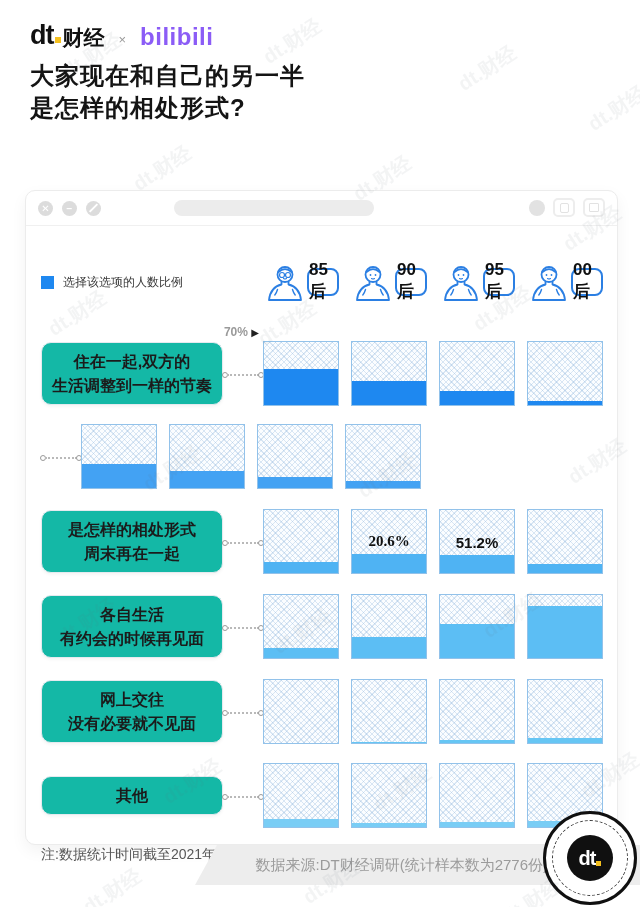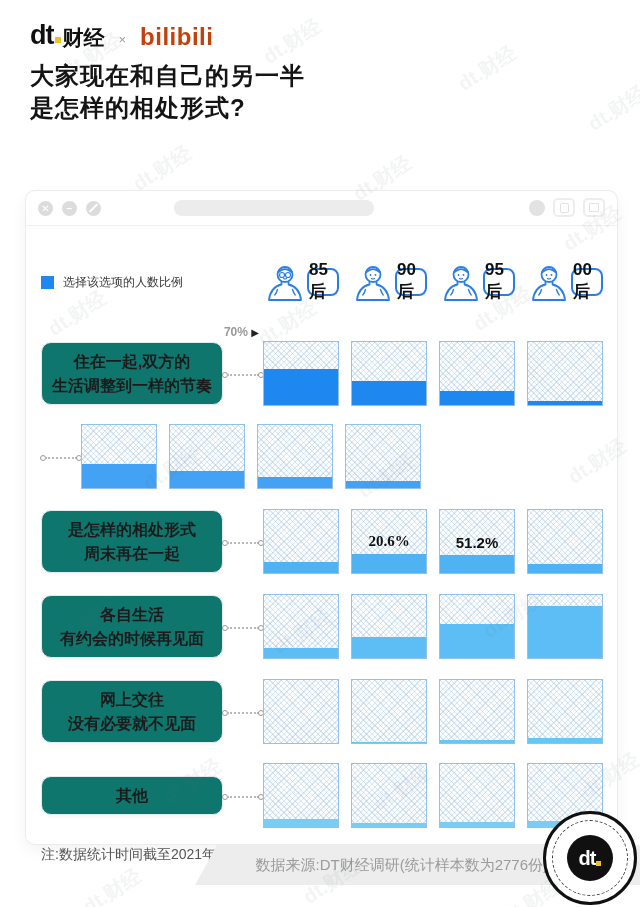--- a/index.html
+++ b/index.html
@@ -6,21 +6,21 @@
   body{
     width:640px;height:907px;position:relative;overflow:hidden;background:#fff;
     font-family:"Liberation Sans","DejaVu Sans",sans-serif;color:#141414;
   }
   
   .brand-row{position:absolute;left:30px;top:22px;display:flex;align-items:flex-end;}
   .dt-mark{font-size:27px;font-weight:900;letter-spacing:-1px;color:#101010;line-height:1;}
   .dt-dot{display:inline-block;width:6px;height:6px;background:#F5C01E;margin:0 1px 1px 2px;}
   .dt-suffix{font-size:21px;font-weight:700;color:#101010;line-height:1.05;}
   .brand-cross{font-size:13px;color:#9a9a9a;margin:0 14px 3px 14px;line-height:1;}
-  .partner-logo{font-size:24px;font-weight:800;color:#c2410c;line-height:1;letter-spacing:.5px;}
+  .partner-logo{font-size:24px;font-weight:800;color:#8b5cf6;line-height:1;letter-spacing:.5px;}
   
   .page-title{position:absolute;left:30px;top:60px;font-size:24px;font-weight:900;
     line-height:1.32;letter-spacing:1px;color:#141414;}
   
   .card{position:absolute;left:25px;top:190px;width:591px;height:653px;background:#fff;
     border:1px solid #ececec;border-radius:10px;box-shadow:0 6px 16px rgba(0,0,0,.05);}
   .card-header{position:relative;height:34px;border-bottom:1px solid #f0f0f0;
     display:flex;align-items:center;padding:0 12px;}
   .win-btn{width:15px;height:15px;border-radius:50%;background:#dcdcdc;margin-right:9px;
     color:#fff;font-size:10px;line-height:15px;text-align:center;font-weight:700;position:relative;}
@@ -45,21 +45,21 @@
   .col-label-box{width:76px;height:28px;box-sizing:border-box;border:2px solid #2B7FE3;border-radius:8px;
     background:#fff;z-index:2;display:flex;align-items:center;justify-content:center;
     font-size:17px;font-weight:700;color:#111;}
   
   .axis-marker{position:absolute;left:120px;top:99px;width:113px;text-align:right;
     font-size:12px;font-weight:700;color:#9a9a9a;}
   .axis-arrow{color:#222;font-size:10px;}
   
   .chart-row{position:absolute;left:15px;width:562px;height:65px;display:flex;}
   .row-label-wrap{width:182px;flex:none;display:flex;align-items:center;justify-content:center;}
-  .row-label-box{width:182px;box-sizing:border-box;background:#0f766e;border:1px solid #e5eaef;
+  .row-label-box{width:182px;box-sizing:border-box;background:#14b8a6;border:1px solid #e5eaef;
     border-radius:10px;box-shadow:0 2px 3px rgba(0,0,0,.04);padding:7px 4px;
     font-size:16px;font-weight:700;line-height:1.45;text-align:center;color:#1b1b1b;white-space:pre-line;}
   .connector{width:40px;flex:none;position:relative;}
   .c-line{position:absolute;left:4px;right:4px;top:50%;border-top:2px dotted #b9b9b9;}
   .c-dot{position:absolute;top:calc(50% - 2px);width:4px;height:4px;border:1px solid #9a9a9a;
     border-radius:50%;background:#fff;box-sizing:content-box;}
   .c-dot-l{left:-1px;} .c-dot-r{right:-1px;}
   .cells{display:flex;gap:12px;}
   .cell{width:76px;height:65px;box-sizing:border-box;position:relative;overflow:hidden;
     border:1.5px solid #92c2ea;background-color:#fbfdff;

